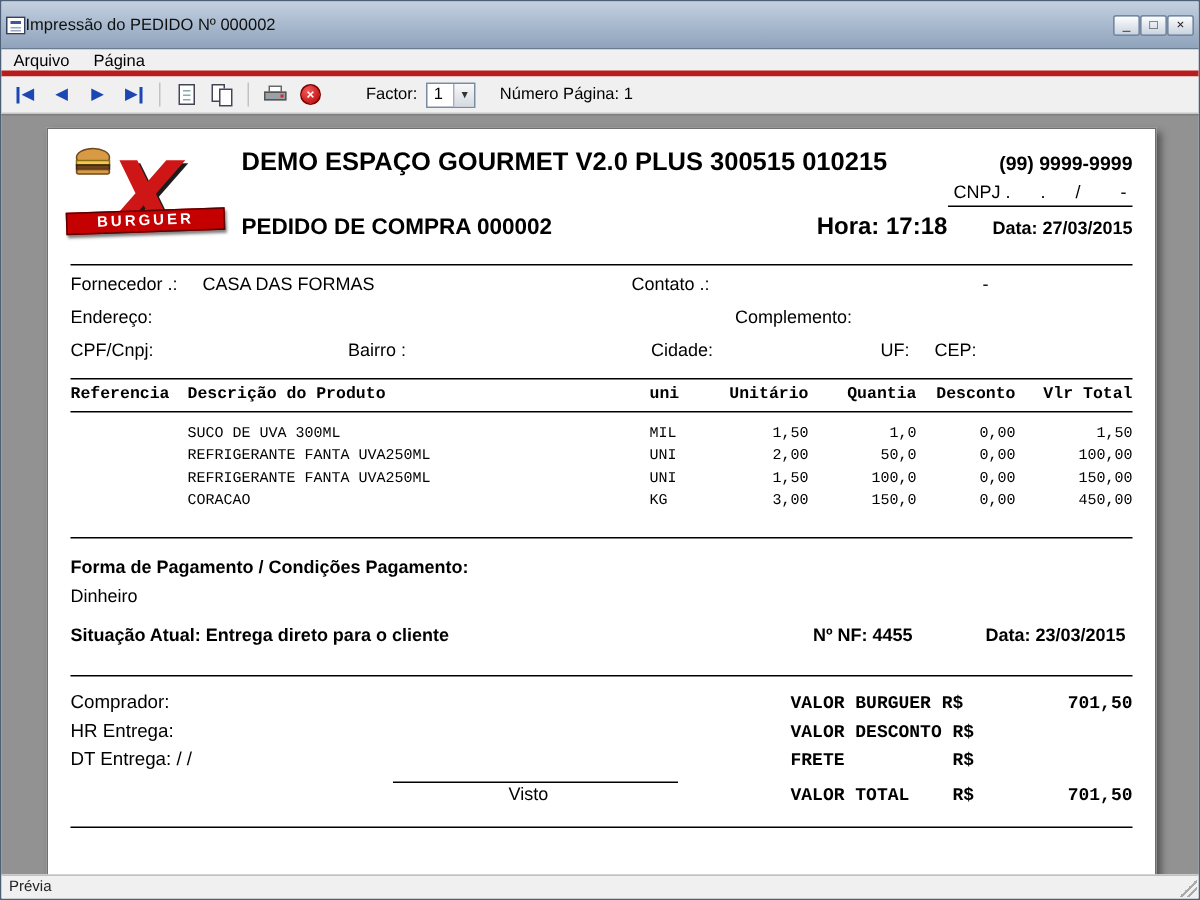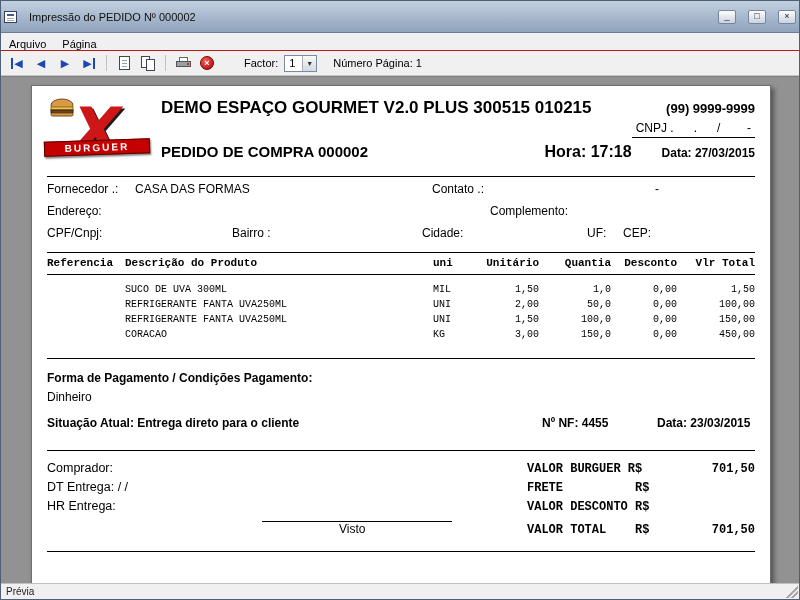--- a/index.html
+++ b/index.html
@@ -3,35 +3,35 @@
 <meta charset="utf-8">
 <style>
   * { margin:0; padding:0; box-sizing:border-box; }
   html,body { width:800px; height:600px; overflow:hidden; background:#d4d0c8;
     font-family:"Liberation Sans", sans-serif; }
 
   .window { width:800px; height:600px; display:flex; flex-direction:column;
     border:1px solid #4e5f78; background:#f0f0f0; }
 
   
-  .titlebar { height:32px; flex:none; display:flex; align-items:center; gap:12px;
+  .titlebar { height:32px; flex:none; display:flex; align-items:center; gap:0;
     padding:12px 3px; background:linear-gradient(#c3d0e0,#8fa3bc);
     border-bottom:1px solid #6b7d95; font-size:11px; color:#101010; }
   .app-icon { width:13px; height:12px; background:#fff; border:1px solid #33415c;
     position:relative; flex:none; }
   .app-icon::before { content:""; position:absolute; left:2px; top:2px; right:2px; height:2px; background:#3c5a96; }
   .app-icon::after  { content:""; position:absolute; left:2px; top:6px; right:2px; height:1px; background:#9aa7bd; box-shadow:0 2px 0 #9aa7bd; }
   .titlebar .title { flex:1; white-space:nowrap; overflow:hidden; }
   .win-btn { width:18px; height:14px; flex:none; font-size:9px; line-height:11px;
     text-align:center; color:#222; background:linear-gradient(#fdfdfd,#c9d3e0);
     border:1px solid #75879e; border-radius:2px; cursor:default; }
 
   
   .menubar { height:18px; flex:none; display:flex; align-items:flex-end;
-    background:#f0f0f0; border-bottom:1px solid #b91c1c; font-size:11px; }
+    background:#f0f0f0; border-bottom:4px solid #b91c1c; font-size:11px; }
   .menu-item { padding:2px 8px 0 8px; }
 
   
   .toolbar { height:25px; flex:none; display:flex; align-items:center; gap:2px;
     padding:0 5px; background:#f0f0f0; border-bottom:1px solid #c6c6c6; font-size:11px; }
   .tb-btn { width:22px; height:20px; display:flex; align-items:center; justify-content:center;
     border:1px solid transparent; border-radius:2px; }
   .nav-glyph { color:#1c46b4; font-size:11px; line-height:11px; }
   .bar-right { border-right:2px solid #1c46b4; padding-right:1px; }
   .bar-left  { border-left:2px solid #1c46b4;  padding-left:1px; }
@@ -216,31 +216,31 @@
             <span class="data">Data: 27/03/2015</span>
           </div>
         </div>
       </div>
 
       <hr class="rule">
 
       <div class="info-row">
         <span class="pos" style="left:0">Fornecedor .:</span>
         <span class="pos" style="left:88px">CASA DAS FORMAS</span>
-        <span class="pos" style="left:385px">Contato .:</span>
+        <span class="pos" style="left:374px">Contato .:</span>
         <span class="pos" style="left:608px">-</span>
       </div>
       <div class="info-row">
         <span class="pos" style="left:0">Endereço:</span>
         <span class="pos" style="left:443px">Complemento:</span>
       </div>
       <div class="info-row">
         <span class="pos" style="left:0">CPF/Cnpj:</span>
         <span class="pos" style="left:185px">Bairro :</span>
-        <span class="pos" style="left:375px">Cidade:</span>
+        <span class="pos" style="left:387px">Cidade:</span>
         <span class="pos" style="left:540px">UF:</span>
         <span class="pos" style="left:576px">CEP:</span>
       </div>
 
       <hr class="rule" style="margin-top:9px">
 
       <div class="tbl">
         <div class="tbl-head">
           <span class="cell">Referencia</span>
           <span class="cell">Descrição do Produto</span>
@@ -306,30 +306,30 @@
 
       <div class="totals">
         <div class="total-row">
           <span>Comprador:</span>
           <span class="t-right">
             <span class="t-label">VALOR BURGUER R$</span>
             <span class="t-val">701,50</span>
           </span>
         </div>
         <div class="total-row">
+          <span>HR Entrega:</span>
+          <span class="t-right">
+            <span class="t-label">VALOR DESCONTO R$</span>
+            <span class="t-val"></span>
+          </span>
+        </div>
+        <div class="total-row">
           <span>DT Entrega:  / /</span>
           <span class="t-right">
             <span class="t-label">FRETE          R$</span>
-            <span class="t-val"></span>
-          </span>
-        </div>
-        <div class="total-row">
-          <span>HR Entrega:</span>
-          <span class="t-right">
-            <span class="t-label">VALOR DESCONTO R$</span>
             <span class="t-val"></span>
           </span>
         </div>
         <div class="sig-line"></div>
         <div class="total-row visto-row">
           <span class="visto">Visto</span>
           <span class="t-right">
             <span class="t-label">VALOR TOTAL    R$</span>
             <span class="t-val">701,50</span>
           </span>

